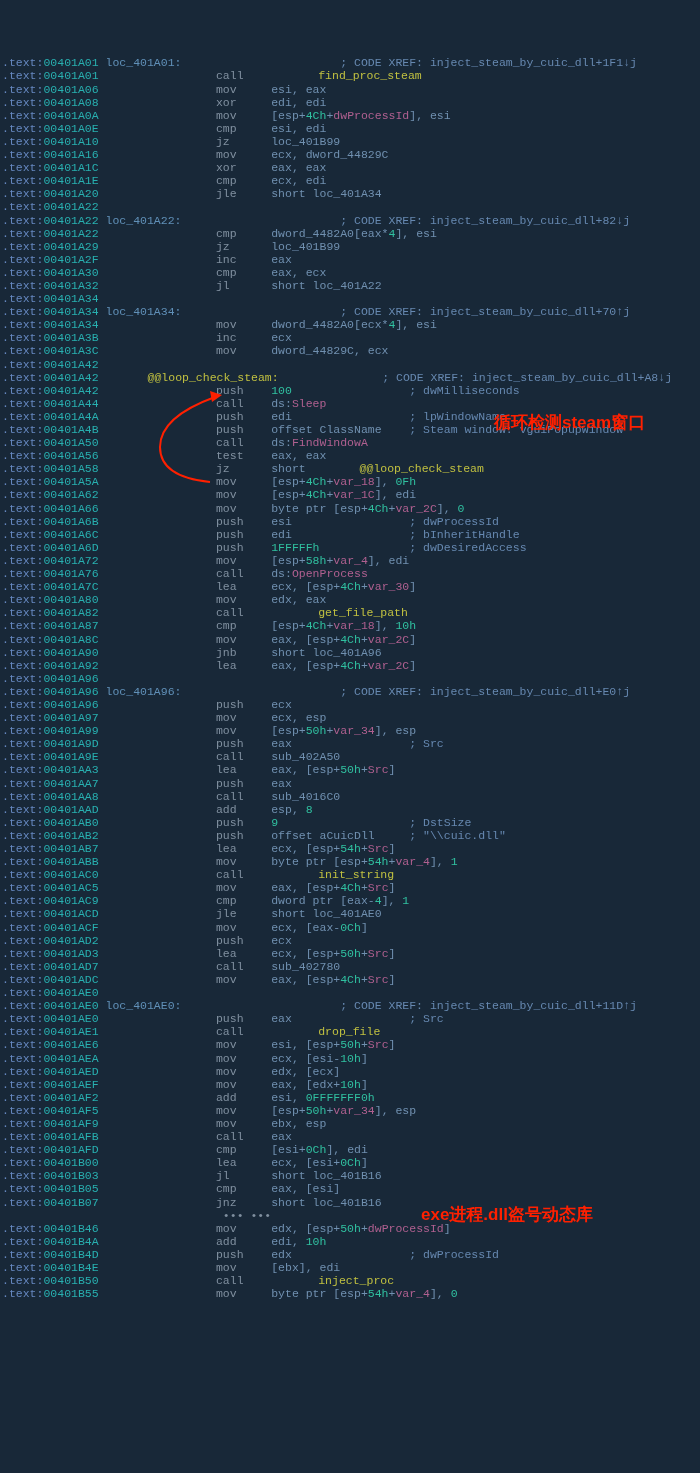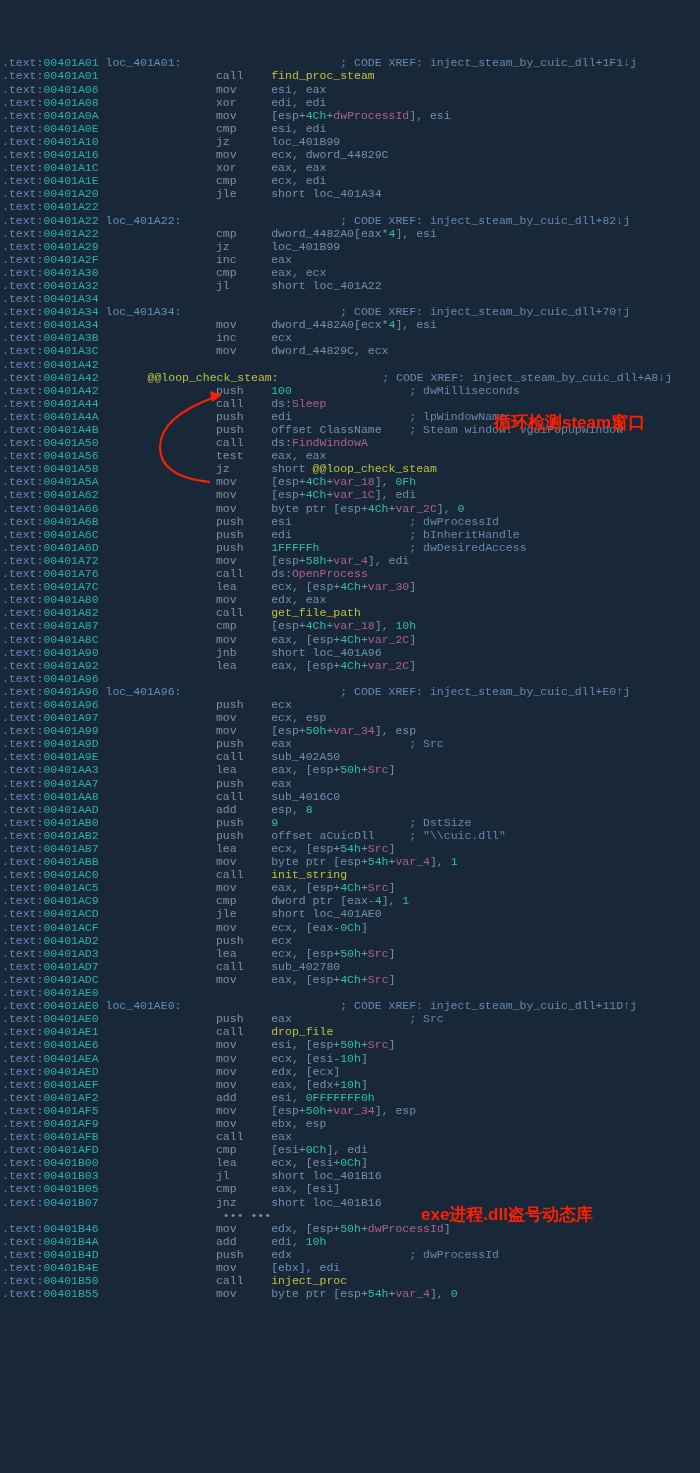--- a/index.html
+++ b/index.html
@@ -14,21 +14,21 @@
       white-space: pre;
       position: relative;
     }
     .line { display: block; padding-left: 2px; }
     .seg { color: #6688c0; }
     .addr { color: #28b0b0; }
     .label { color: #6090b8; }
     .yellowlabel { color: #c0c040; padding-left: 42px; }
     .mnem { color: #8090a0; }
     .num { color: #30c0a0; }
-    .func { color: #c0c040; }
+    .func { color: #c0c040; margin-left: 47px; }
     .reg { color: #7090b0; }
     .cmt { color: #6688b0; text-align: center; }
     .var { color: #b06090; font-family: Liberation Mono, monospace; }
     .annotation { color: #ff2000; font-weight: bold; position: absolute; font-size: 17px; font-family: SimSun, sans-serif; }
     .arrow { position: absolute; pointer-events: none; }
     .ellipsis { color: #8090a0; }
   </style>
 </head>
 <body>
 

